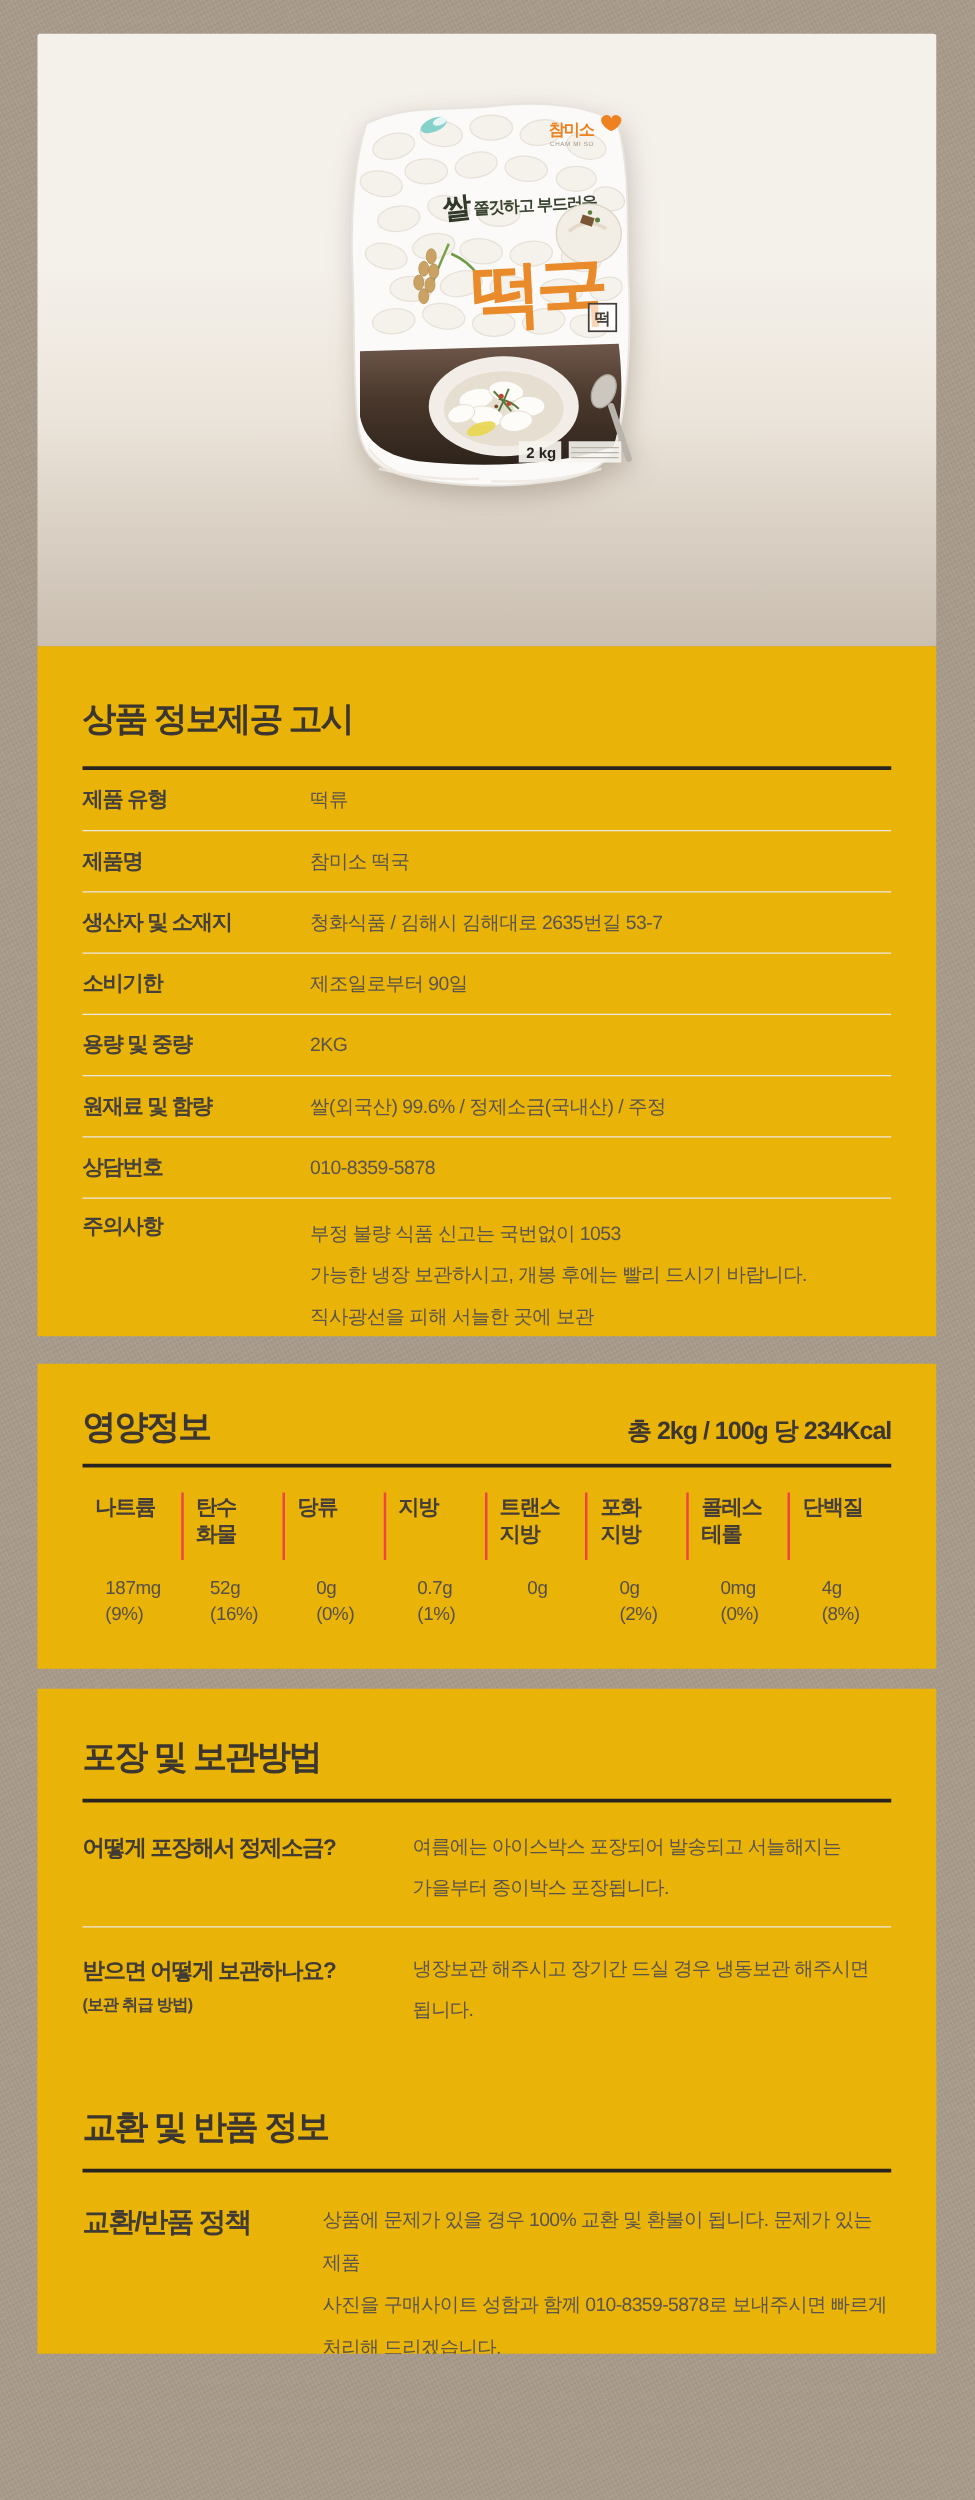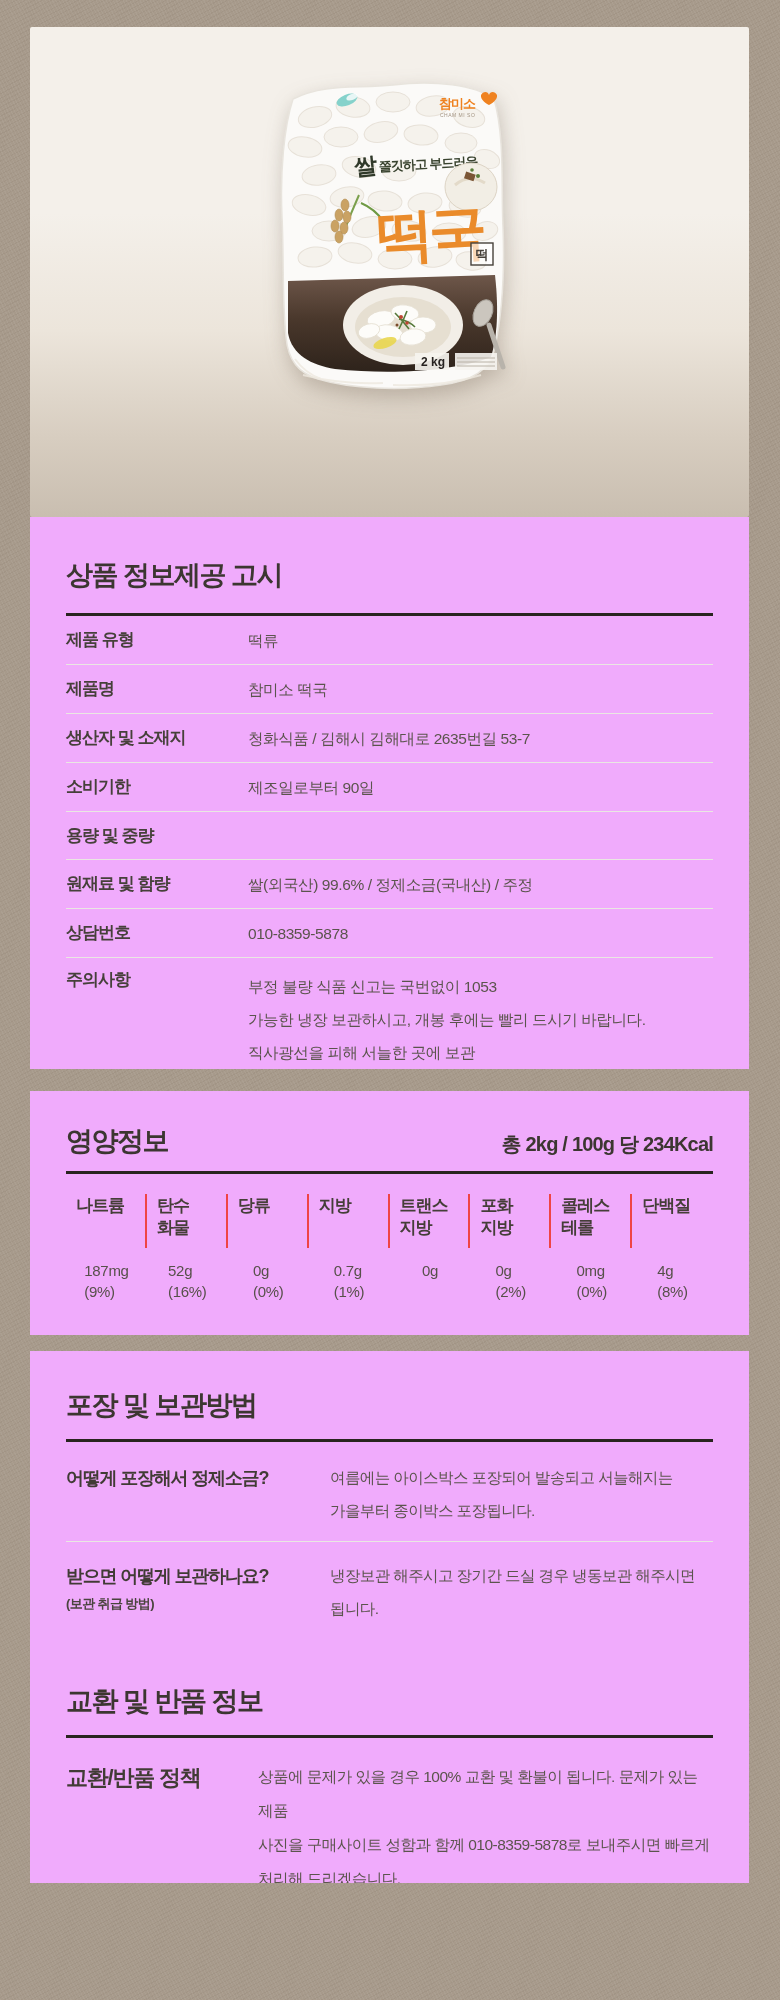--- a/index.html
+++ b/index.html
@@ -11,21 +11,21 @@
     color:#5b544d;
   }
   
   body::before {
     content:""; position:absolute; inset:0; z-index:0;
     background:
       repeating-linear-gradient(63deg, rgba(255,255,255,.05) 0 1px, rgba(0,0,0,0) 1px 3px),
       repeating-linear-gradient(-27deg, rgba(60,45,30,.05) 0 1px, rgba(0,0,0,0) 1px 4px);
   }
   .card {
-    position:absolute; left:30px; width:719px; background:#f0abfc;
+    position:absolute; left:30px; width:719px; background:#eab308;
     z-index:1; overflow:hidden;
   }
   .inner { padding-left:36px; padding-right:36px; }
 
   
   #photo-panel {
     top:27px; height:490px;
     background:linear-gradient(180deg,#f4f0ea 0%,#f4f0ea 38%,#ece5db 62%,#d8cec1 83%,#c9beb0 100%);
     border-radius:2px;
   }
@@ -225,20 +225,21 @@
   <div class="info-row">
     <div class="info-label">생산자 및 소재지</div>
     <div class="info-value">청화식품 / 김해시 김해대로 2635번길 53-7</div>
   </div>
   <div class="info-row">
     <div class="info-label">소비기한</div>
     <div class="info-value">제조일로부터 90일</div>
   </div>
   <div class="info-row">
     <div class="info-label">용량 및 중량</div>
+    <div class="info-value">2KG</div>
   </div>
   <div class="info-row">
     <div class="info-label">원재료 및 함량</div>
     <div class="info-value">쌀(외국산) 99.6% / 정제소금(국내산) / 주정</div>
   </div>
   <div class="info-row">
     <div class="info-label">상담번호</div>
     <div class="info-value">010-8359-5878</div>
   </div>
   <div class="info-row last">

